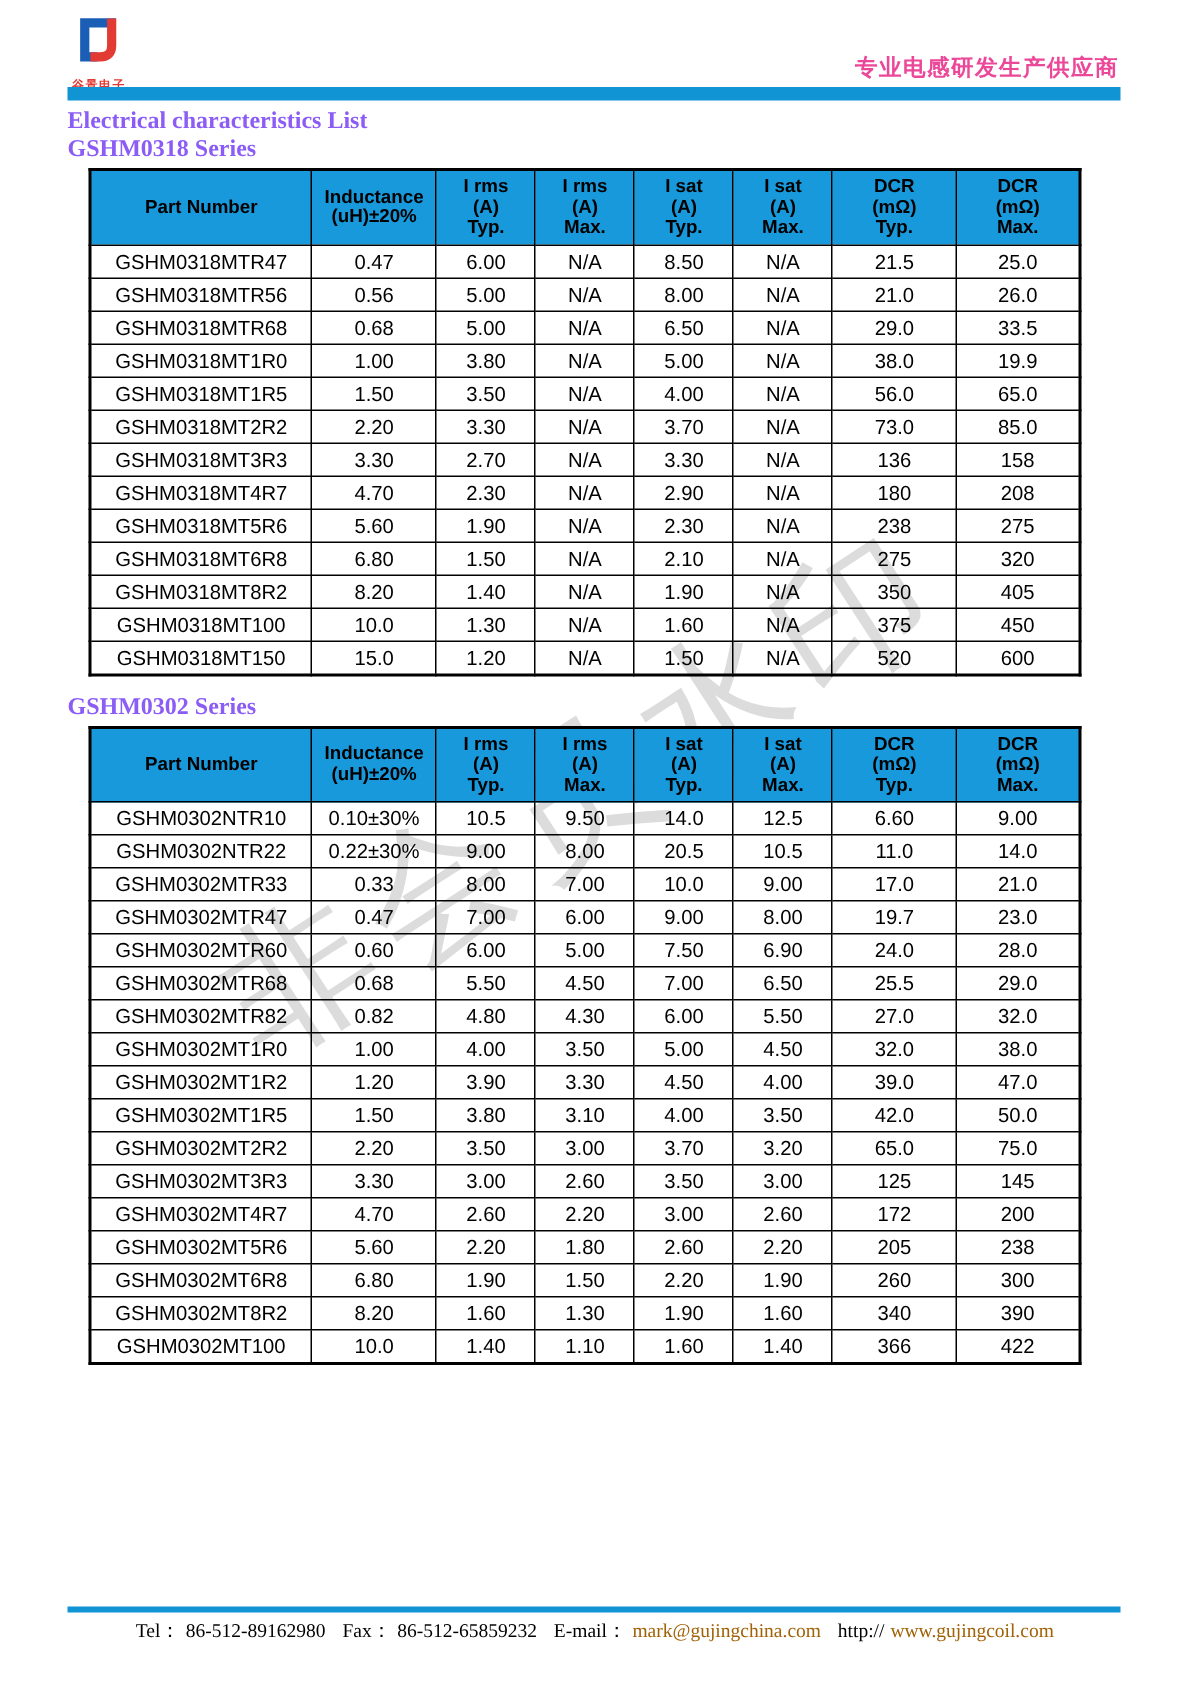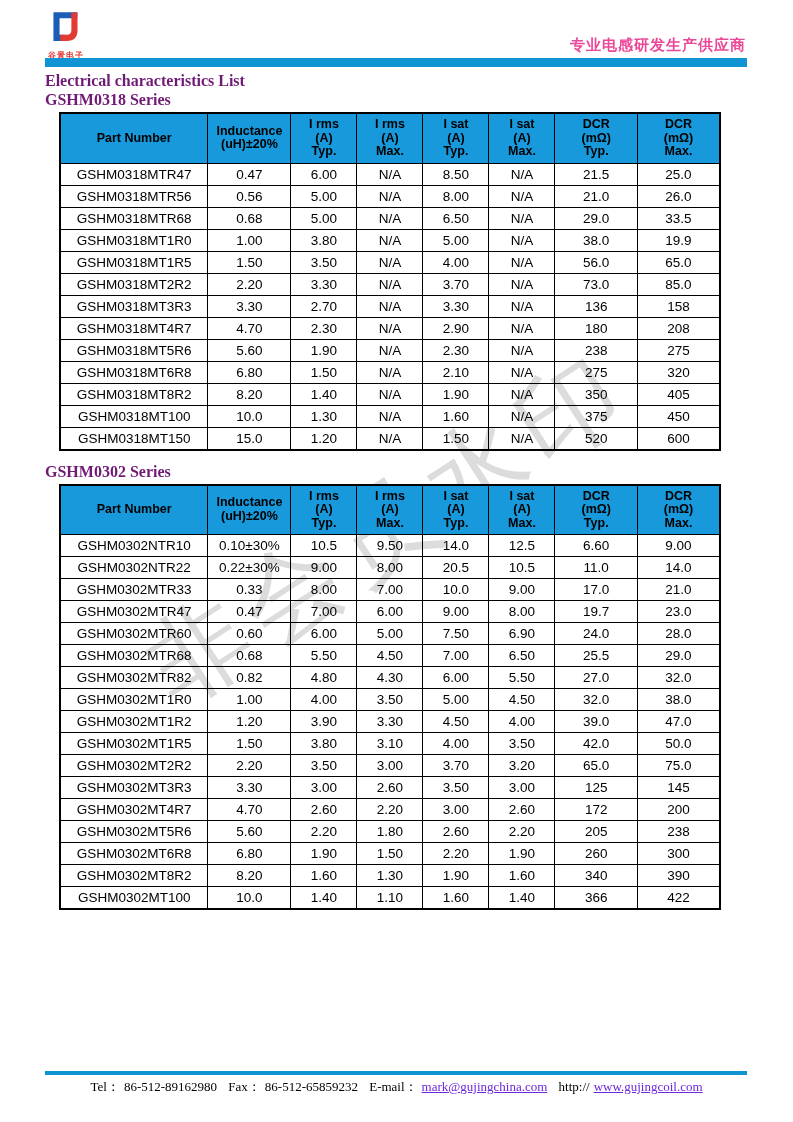--- a/index.html
+++ b/index.html
@@ -12,35 +12,35 @@
   
   .logo{position:absolute;left:48px;top:10px;width:60px;z-index:2;}
   .logo-caption{color:#e23b34;font-size:8px;font-weight:bold;letter-spacing:1px;
                 font-family:"Liberation Serif",serif;margin-top:1px;}
   .slogan{position:absolute;right:47px;top:36px;font-size:15px;font-weight:bold;
           color:#ec4899;z-index:2;letter-spacing:1px;}
   .bar-top{position:absolute;left:45px;top:58px;width:702px;height:9px;background:#1094d4;z-index:2;}
   
   .content{position:absolute;left:45px;top:71px;width:690px;z-index:1;}
   .doc-title,.series-heading{font-family:"Liberation Serif",serif;font-size:16px;
-        font-weight:bold;margin:0;line-height:19px;color:#701a75;}
+        font-weight:bold;margin:0;line-height:19px;color:#8b5cf6;}
   .series-heading.second{margin-top:11px;}
   table{border-collapse:collapse;table-layout:fixed;width:662px;margin-left:14px;
         margin-top:3px;border:2px solid #000;}
   th{background:#1899dc;border:1px solid #000;font-size:12.5px;line-height:13.5px;
      padding:4px 1px;font-weight:bold;color:#000;text-align:center;vertical-align:middle;}
   td{border:1px solid #000;text-align:center;font-size:13.5px;padding:3px 1px;
      line-height:15px;background:transparent;}
   
   .bar-bottom{position:absolute;left:45px;top:1071px;width:702px;height:4px;background:#1094d4;z-index:2;}
   .footer-text{position:absolute;top:1078px;left:0;width:100%;text-align:center;
                font-family:"Liberation Serif",serif;font-size:13px;z-index:2;}
   .footer-text span{margin:0 2px;}
   .footer-group{margin:0 10px;}
-  .link{text-decoration:underline;color:#6d28d9;cursor:pointer;}
+  .link{color:#a16207;cursor:pointer;}
 </style>
 </head>
 <body>
 
 <div class="page">
 
   <div class="watermark">非会员水印</div>
 
   <div class="logo">
     <svg width="34" height="35" viewBox="0 0 36 36">

